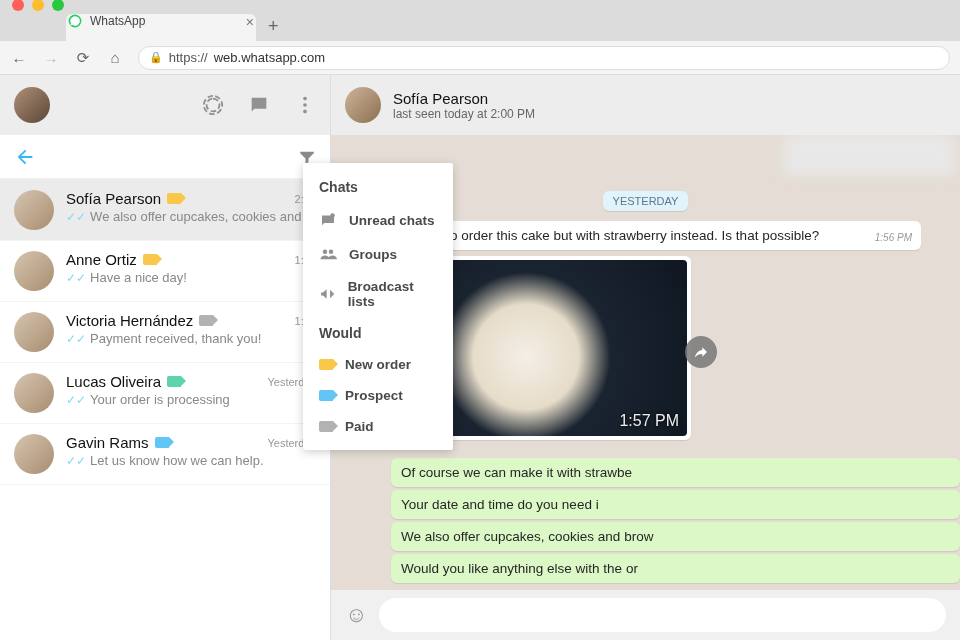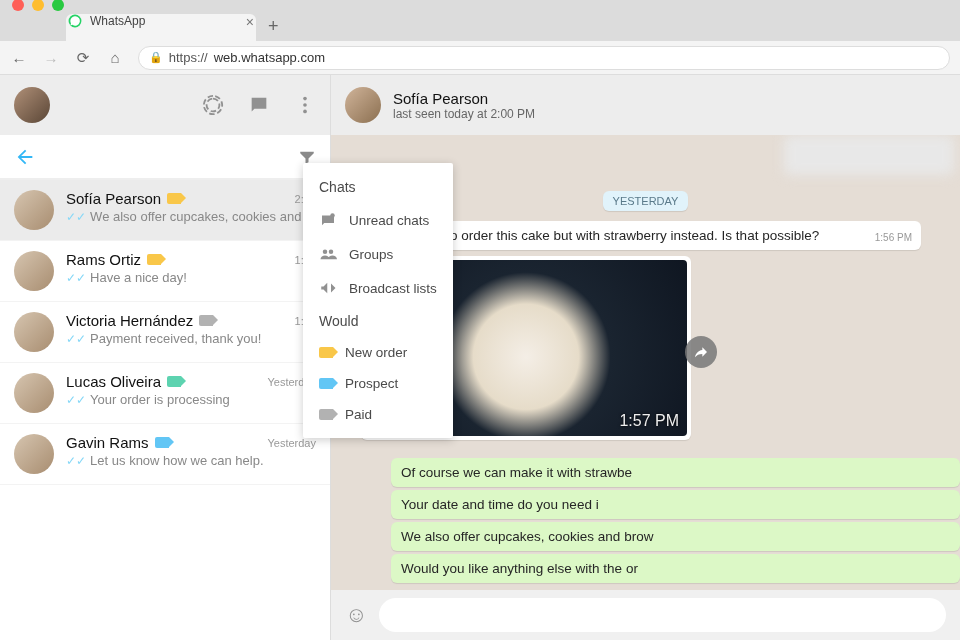--- a/index.html
+++ b/index.html
@@ -50,32 +50,32 @@
 .main-header { height: 60px; background: #ededed; display: flex; align-items: center; padding: 0 14px; gap: 12px; }
 .mh-avatar { width: 36px; height: 36px; border-radius: 50%; background: linear-gradient(135deg,#d0b49a,#8b6f50); }
 .mh-name { font-size: 15px; color: #111; }
 .mh-status { font-size: 12px; color: #666; }
 
 .messages { flex: 1; position: relative; overflow: hidden; padding: 10px 30px; }
 .blur-blob { position: absolute; top: 0; right: 6px; width: 170px; height: 40px; background: #e8e8e8; filter: blur(6px); border-radius: 6px; }
 .date-chip { background: #e1f3fb; color: #5a7a8a; font-size: 11px; padding: 4px 10px; border-radius: 6px; display: inline-block; margin: 6px auto; box-shadow: 0 1px 1px rgba(0,0,0,.1); }
 .date-wrap { text-align: center; margin-top: 40px; }
 .bubble-in { background: #fff; border-radius: 6px; padding: 7px 9px; font-size: 13.5px; color: #262626; box-shadow: 0 1px 1px rgba(0,0,0,.1); max-width: 480px; margin: 4px 0; position: relative; }
-.bubble-in .mtime { font-size: 10px; color: #999; float: right; margin-left: 0; margin-top: 4px; }
+.bubble-in .mtime { font-size: 10px; color: #999; float: right; margin-left: 0; margin-top: 4px; font-style: italic; }
 .image-bubble { background: #fff; border-radius: 6px; padding: 4px; box-shadow: 0 1px 1px rgba(0,0,0,.1); width: 330px; margin: 6px 0; position: relative; }
 .cake-img { width: 100%; height: 176px; background: radial-gradient(circle at 50% 55%, #f4eee6 0%, #e6dcc9 28%, #1a2430 45%, #0f1621 100%); border-radius: 4px; position: relative; }
 .img-time { position: absolute; bottom: 6px; right: 8px; font-size: 16px; color: #eee; text-shadow: 0 0 3px #000; }
 .fwd-btn { position: absolute; right: -26px; top: 80px; width: 32px; height: 32px; border-radius: 50%; background: rgba(120,120,120,.85); display: flex; align-items: center; justify-content: center; color: #fff; }
 .bubble-out { background: #dcf8c6; border-radius: 6px; padding: 7px 10px; font-size: 13.5px; color: #262626; box-shadow: 0 1px 1px rgba(0,0,0,.1); margin: 3px 0 3px auto; position: relative; right: -30px; white-space: nowrap; }
 
 .composer { height: 50px; background: #f0f0f0; display: flex; align-items: center; padding: 0 14px; gap: 12px; }
 .emoji { font-size: 22px; color: #919191; }
 .compose-input { flex: 1; background: #fff; border-radius: 18px; height: 34px; }
 
-.dropdown { position: absolute; top: 163px; left: 303px; width: 150px; background: #fff; box-shadow: 0 2px 10px rgba(0,0,0,.2); border-radius: 2px; padding: 8px 0; z-index: 20; }
+.dropdown { position: absolute; top: 163px; left: 303px; width: 150px; background: #fff; box-shadow: 0 2px 10px rgba(0,0,0,.2); border-radius: 2px; padding: 8px 0; z-index: 20; font-weight: bold; }
 .dd-section { font-size: 14px; color: #4a4a4a; padding: 8px 16px; }
 .dd-item { display: flex; align-items: center; gap: 12px; padding: 8px 16px; font-size: 13.5px; color: #4a4a4a; cursor: pointer; }
 .dd-item svg, .dd-icon { width: 18px; height: 18px; color: #919191; }
 .label-sw { width: 14px; height: 11px; border-radius: 2px 0 0 2px; position: relative; }
 .label-sw::after { content:""; position:absolute; right:-5px; top:0; border-left:5px solid currentColor; border-top:5.5px solid transparent; border-bottom:5.5px solid transparent; }
 
 svg { fill: currentColor; }
 </style>
 </head>
 <body>
@@ -148,21 +148,21 @@
     <div class="ci-row2">
               <span class="ticks">✓✓</span>
               <span>We also offer cupcakes, cookies and brown</span>
             </div>
   </div>
         </div>
         <div class="chat-item">
           <div class="ci-avatar"></div>
   <div class="ci-body">
     <div class="ci-row1">
-              <span class="ci-name">Rams Ortiz</span>
+              <span class="ci-name">Anne Ortiz</span>
       <span class="label-tag" style="background:#f9c749;color:#f9c749"></span>
       <span class="ci-time">1:57</span>
             </div>
     <div class="ci-row2">
               <span class="ticks">✓✓</span>
               <span>Have a nice day!</span>
             </div>
   </div>
         </div>
         <div class="chat-item">

